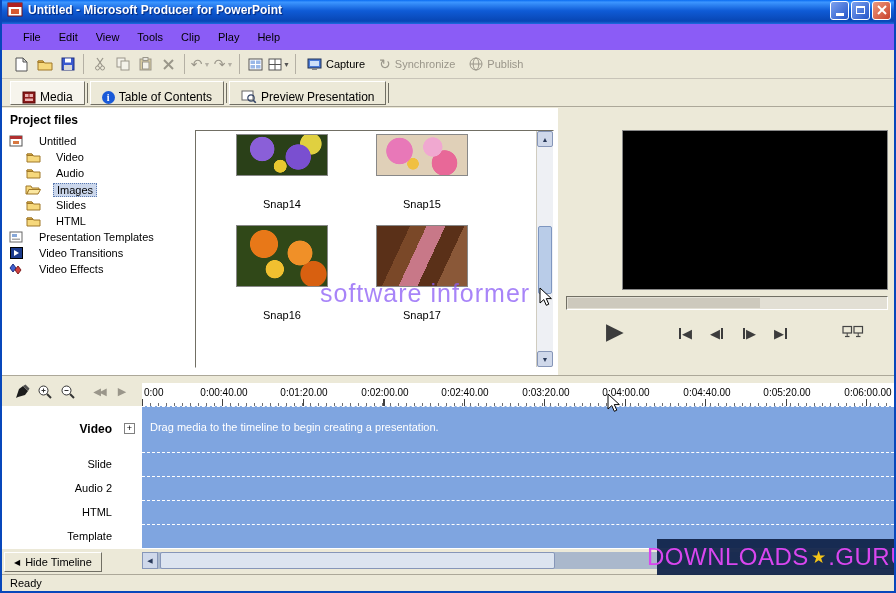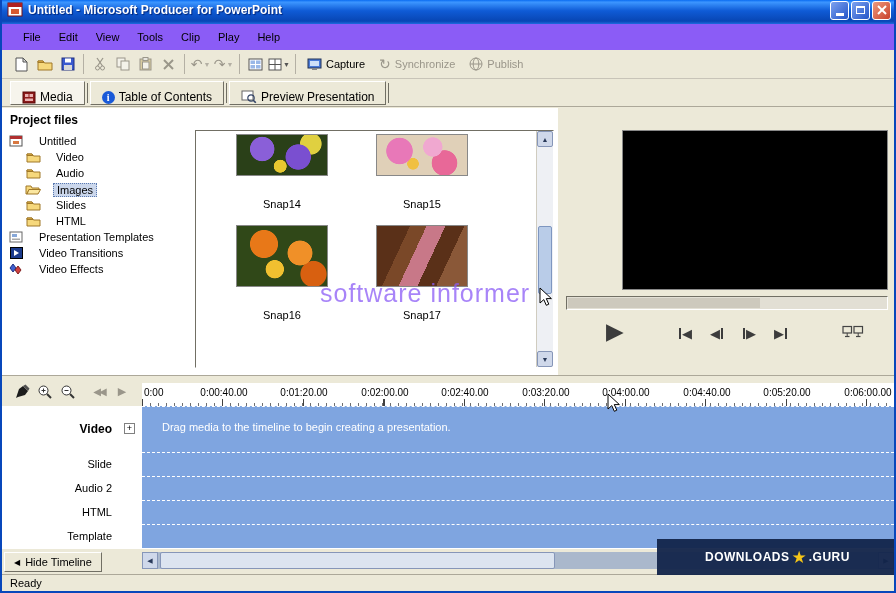--- a/index.html
+++ b/index.html
@@ -90,36 +90,36 @@
            background-size:100% 8px,100% 4px; background-position:left bottom,left bottom; background-repeat:no-repeat; }
   .rlabel { position:absolute; top:4px; font-size:10px; white-space:nowrap; }
   .tracks { position:absolute; top:406px; left:0; right:0; height:142px; }
   .lblcol { position:absolute; left:0; top:0; width:140px; height:100%; background:#fff; }
   .lbl-row { position:relative; display:flex; align-items:center; justify-content:flex-end; padding-right:30px; }
   .lbl-row.video { height:46px; font-weight:bold; font-size:12px; }
   .lbl-row.small { height:24px; }
   .expand-box { position:absolute; right:7px; top:17px; width:11px; height:11px; background:#fff; border:1px solid #808080; font-size:9px; font-weight:normal; line-height:9px; text-align:center; }
   .trk-rows { position:absolute; left:140px; right:0; top:0; height:100%; background:#7fa5e0; }
   .trk-row { border-top:1px dashed #fff; }
-  .trk-row.video { height:46px; color:#fff; padding:14px 0 0 20px; }
+  .trk-row.video { height:46px; color:#fff; padding:14px 0 0 8px; }
   .trk-row.small { height:24px; }
   
   .hide-row { position:absolute; top:548px; left:0; right:0; height:26px; background:#ece9d8; border-top:1px solid #fff; }
   .hide-btn { position:absolute; left:2px; top:3px; height:20px; display:flex; align-items:center; gap:5px; padding:0 9px;
               background:#ece9d8; border:1px solid; border-color:#fff #716f64 #716f64 #fff; }
   .hide-btn .arr { font-size:8px; }
   .hscroll { position:absolute; left:140px; right:0; top:3px; height:17px; background:#aab8cc; }
   .hbtn { position:absolute; top:0; width:16px; height:17px; background:#cfd8ea; border:1px solid #8696b8; color:#2a3a5a; font-size:7px; display:flex; align-items:center; justify-content:center; }
   .hbtn.left { left:0; } .hbtn.right { right:0; }
   .hthumb { position:absolute; left:18px; top:0; width:395px; height:17px; background:#dce4f0; border:1px solid #8696b8; border-radius:2px; }
   .statusbar { position:absolute; top:574px; left:0; right:0; bottom:0; background:#ece9d8; border-top:1px solid #aca899; display:flex; align-items:center; padding-left:8px; }
   
   .badge { position:absolute; left:655px; top:539px; width:241px; height:36px; background:rgba(18,36,74,0.95);
            display:flex; align-items:center; justify-content:center; z-index:50; }
-  .badge .b1, .badge .b2 { color:#ffffff; font-weight:bold; font-size:12px; letter-spacing:.5px; }
+  .badge .b1, .badge .b2 { color:#d946ef; font-weight:normal; font-size:24px; letter-spacing:.5px; }
   .badge .bstar { color:#f5c518; font-size:17px; margin:0 2px; }
   .cursor { position:absolute; z-index:99; }
 </style>
 </head>
 <body>
 
 <div class="window">
 
   <div class="titlebar">
     <span>

